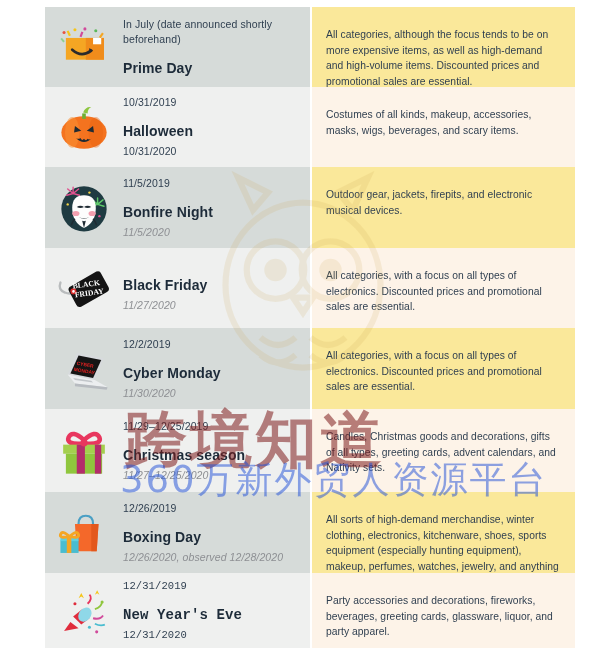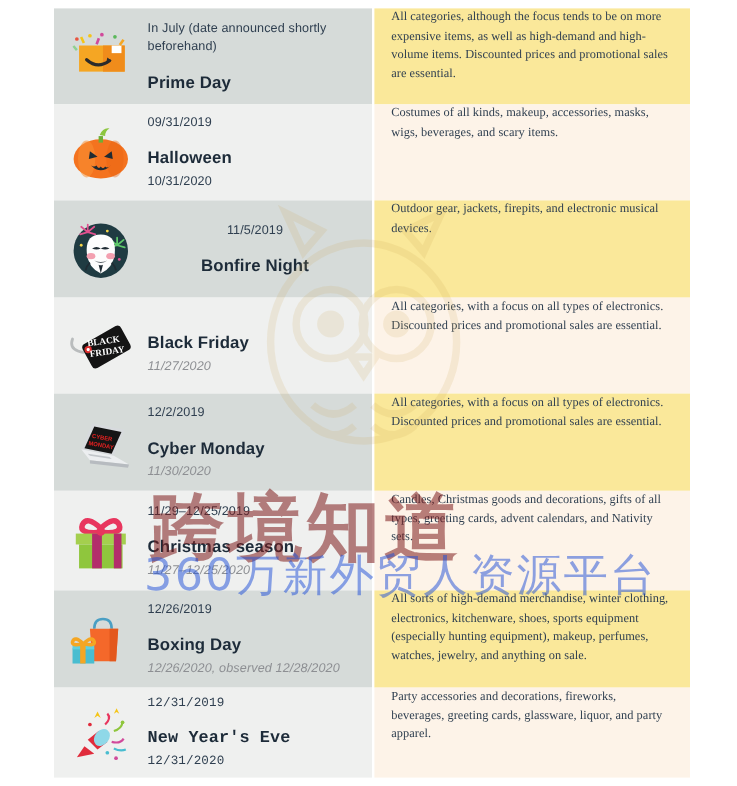--- a/index.html
+++ b/index.html
@@ -80,22 +80,21 @@
     display: flex;
     align-items: center;
   }
   .cell-right {
     position: absolute;
     left: 312px;
     top: 0;
     width: 263px;
     height: 100%;
     box-sizing: border-box;
-    padding: 0 16px 0 14px;
-    font-family: Liberation Serif, serif;
+    padding: 20px 16px 0 14px;
   }
 
   .icon-wrap {
     width: 78px;
     min-width: 78px;
     height: 100%;
     display: flex;
     align-items: center;
     justify-content: center;
   }
@@ -179,31 +178,31 @@
             <ellipse cx="32" cy="38" rx="25" ry="18" fill="#f4731f"></ellipse>
             <ellipse cx="19" cy="38" rx="8" ry="17" fill="#f98f33" opacity="0.55"></ellipse>
             <ellipse cx="45" cy="38" rx="8" ry="17" fill="#e8620f" opacity="0.4"></ellipse>
             <path d="M22 31 l7 5 -8 2 z" fill="#1f2b33"></path>
             <path d="M42 31 l-7 5 8 2 z" fill="#1f2b33"></path>
             <path d="M23 44 q9 9 18 0 q-3 3 -5 1 q-2 3 -4 0 q-2 3 -4 -1 q-2 2 -5 0 z" fill="#1f2b33"></path>
             <rect x="30" y="17" width="4" height="6" fill="#6fae34"></rect>
           </svg>
         </div>
         <div class="text-wrap">
-          <div class="date-top">09/31/2019</div>
+          <div class="date-top">10/31/2019</div>
           <div class="holiday-name">Halloween</div>
           <div class="date-bottom">10/31/2020</div>
         </div>
       </div>
       <div class="cell-right" style="background: rgb(253, 243, 232);">
         <div class="desc">Costumes of all kinds, makeup, accessories, masks, wigs, beverages, and scary items.</div>
       </div>
     </div>
     <div class="row" style="top: 167px; height: 81px;">
-      <div class="cell-left" style="background: rgb(214, 219, 217); text-align: center;">
+      <div class="cell-left" style="background: rgb(214, 219, 217);">
         <div class="icon-wrap">
           <svg viewBox="0 0 64 64" width="62" height="58">
             <circle cx="32" cy="33" r="25" fill="#1f3b42"></circle>
             <g stroke="#e0518f" stroke-width="1.6" stroke-linecap="round">
               <path d="M20 16 v-7 M20 16 l-6 -5 M20 16 l6 -5 M20 16 l-7 2 M20 16 l7 2"></path>
             </g>
             <g stroke="#5ec96a" stroke-width="1.6" stroke-linecap="round">
               <path d="M47 28 v-7 M47 28 l-6 -5 M47 28 l6 -5 M47 28 l-7 2 M47 28 l7 2"></path>
             </g>
             <circle cx="38" cy="15" r="1.3" fill="#f5d547"></circle>
@@ -215,20 +214,21 @@
             <ellipse cx="23" cy="38" rx="4" ry="2.8" fill="#f3a0b0"></ellipse>
             <ellipse cx="41" cy="38" rx="4" ry="2.8" fill="#f3a0b0"></ellipse>
             <path d="M26 42 q6 4 12 0 q-6 3 -12 0z" fill="#1f2b33"></path>
             <path d="M30 46 l2 8 2 -8 q-2 1 -4 0z" fill="#1f2b33"></path>
             <path d="M22 44 q-3 3 -4 7 M42 44 q3 3 4 7" stroke="#1f2b33" stroke-width="1.6" fill="none"></path>
           </svg>
         </div>
         <div class="text-wrap">
           <div class="date-top">11/5/2019</div>
           <div class="holiday-name">Bonfire Night</div>
+          <div class="date-bottom muted">11/5/2020</div>
         </div>
       </div>
       <div class="cell-right" style="background: rgb(250, 232, 154);">
         <div class="desc">Outdoor gear, jackets, firepits, and electronic musical devices.</div>
       </div>
     </div>
     <div class="row" style="top: 248px; height: 80px;">
       <div class="cell-left" style="background: rgb(239, 240, 239);">
         <div class="icon-wrap">
           <svg viewBox="0 0 64 64" width="62" height="58">

